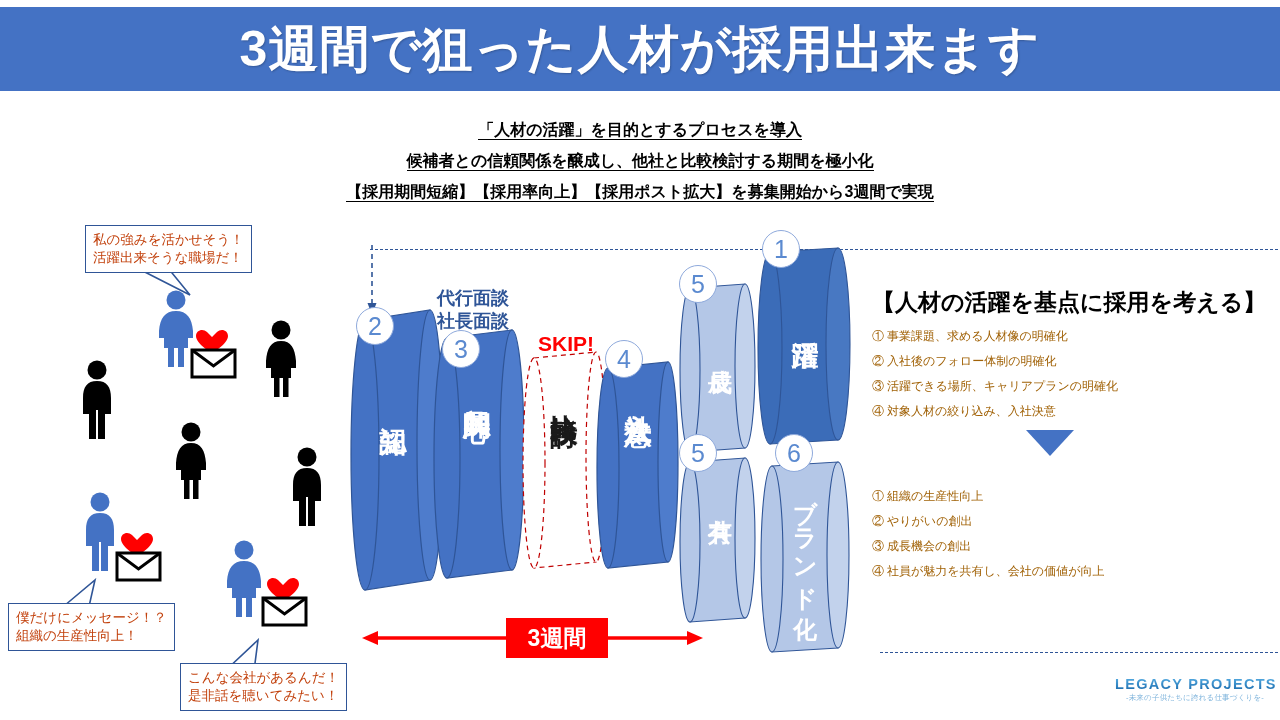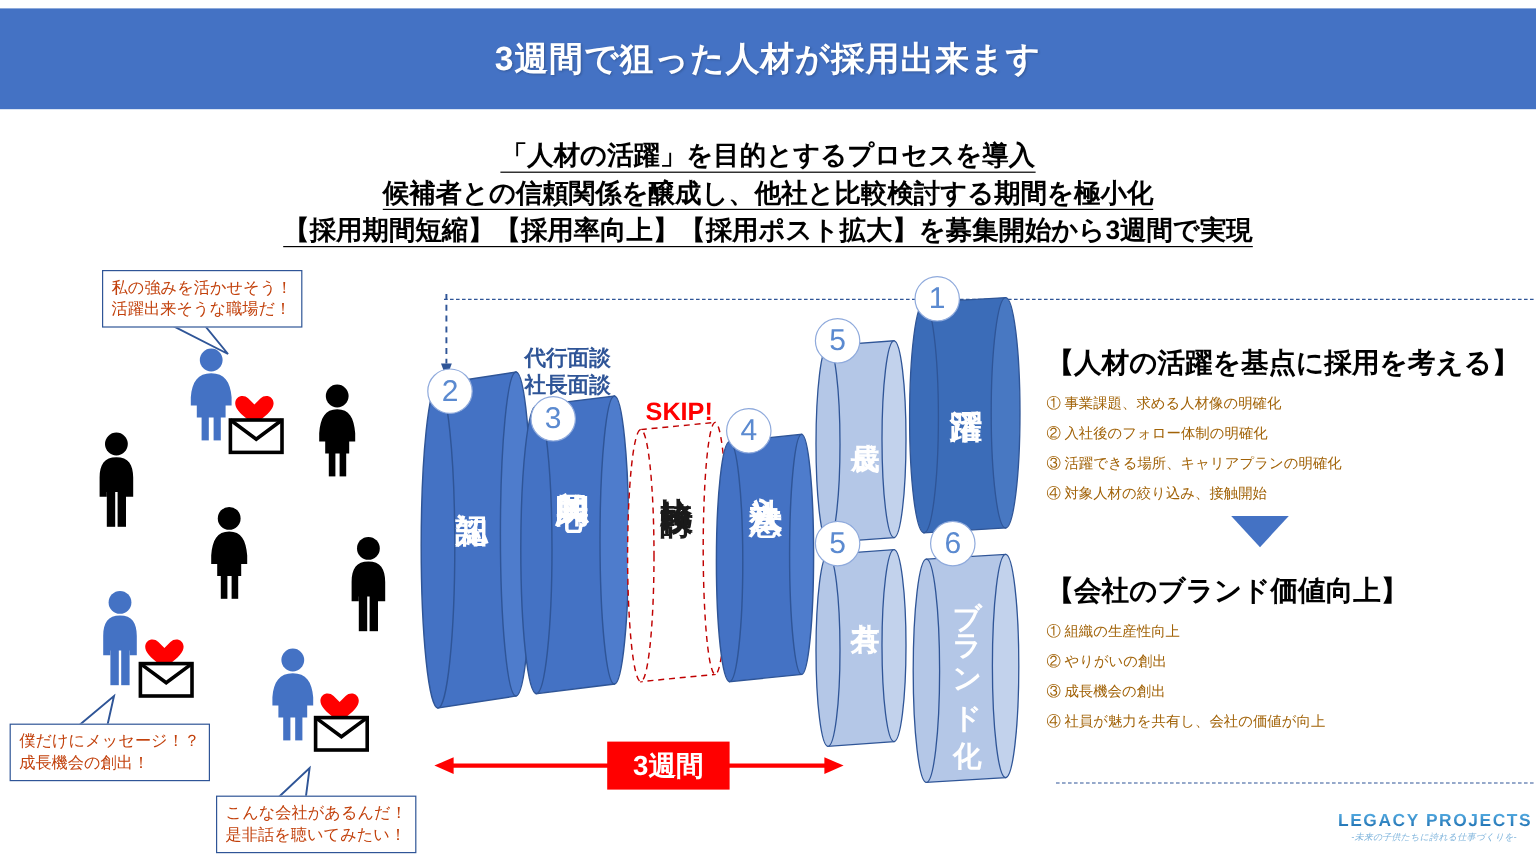--- a/index.html
+++ b/index.html
@@ -17,36 +17,36 @@
 
   
   #header-bar {
     position: absolute; left: 0; top: 7px;
     width: 1280px; height: 84px;
     background: #4472c4;
     display: flex; align-items: center; justify-content: center;
   }
   #header-title {
     color: #ffffff;
-    font-size: 28px;
+    font-size: 50px;
     font-weight: bold;
     letter-spacing: 1px;
     text-shadow: 1px 1px 2px rgba(0,0,0,.22);
     white-space: nowrap;
   }
 
   
   #subtitle {
     position: absolute; left: 0; top: 114px; width: 1280px;
     text-align: center;
     color: #000000;
   }
   #subtitle .sub-line {
     display: block;
-    font-size: 22px;
+    font-size: 16px;
     font-weight: bold;
     line-height: 31px;
     white-space: nowrap;
   }
   #subtitle .sub-line span {
     border-bottom: 1.5px solid #000;
     padding-bottom: 1px;
   }
 
   
@@ -175,21 +175,21 @@
   #logo-name {
     font-size: 14.5px; font-weight: bold; letter-spacing: 1.3px;
     color: #1f77c4;
     background: linear-gradient(180deg,#5bb3e8 0%,#1565a8 100%);
     -webkit-background-clip: text; background-clip: text;
     -webkit-text-fill-color: transparent;
     white-space: nowrap;
   }
   #logo-tagline {
     font-size: 7.5px; color: #7fb4dc; letter-spacing: .2px;
-    margin-top: 1px; white-space: nowrap; font-style: italic;
+    margin-top: 1px; white-space: nowrap;
   }
 </style>
 </head>
 <body>
 
 <div id="slide">
 
   <div id="header-bar">
     <div id="header-title">3週間で狙った人材が採用出来ます</div>
   </div>
@@ -292,28 +292,27 @@
     <path d="M343,26 L327,19 L327,33 Z" fill="#ff0000"></path>
   </svg>
   <div id="measure-label">3週間</div>
 
   <div class="text-block" id="block-talent">
     <div class="tb-title">【人材の活躍を基点に採用を考える】</div>
     <div class="tb-list">
       <div class="tb-item">① 事業課題、求める人材像の明確化</div>
       <div class="tb-item">② 入社後のフォロー体制の明確化</div>
       <div class="tb-item">③ 活躍できる場所、キャリアプランの明確化</div>
-      <div class="tb-item">④ 対象人材の絞り込み、接触開始</div>
+      <div class="tb-item">④ 対象人材の絞り込み、入社決意</div>
     </div>
   </div>
 
   <div id="down-arrow"></div>
 
   <div class="text-block" id="block-brand">
-    <div class="tb-title">【会社のブランド価値向上】</div>
     <div class="tb-list">
       <div class="tb-item">① 組織の生産性向上</div>
       <div class="tb-item">② やりがいの創出</div>
       <div class="tb-item">③ 成長機会の創出</div>
       <div class="tb-item">④ 社員が魅力を共有し、会社の価値が向上</div>
     </div>
   </div>
 
   <svg class="person" style="left:150px; top:290px; width:52px; height:78px;" viewBox="0 0 52 78">
     <circle cx="26" cy="10" r="9.5" fill="#4472c4"></circle>
@@ -388,21 +387,21 @@
   <div class="bubble" id="bubble-1">
     <div>私の強みを活かせそう！</div>
     <div>活躍出来そうな職場だ！</div>
   </div>
 
   <svg class="bubble-tail" style="left:40px; top:578px; width:70px; height:36px;" viewBox="0 0 70 36">
     <path d="M18,33 L55,2 L48,33 Z" fill="#ffffff" stroke="#2f5597" stroke-width="1.6"></path>
   </svg>
   <div class="bubble" id="bubble-2">
     <div>僕だけにメッセージ！？</div>
-    <div>成長機会の創出！</div>
+    <div>組織の生産性向上！</div>
   </div>
 
   <svg class="bubble-tail" style="left:210px; top:638px; width:70px; height:36px;" viewBox="0 0 70 36">
     <path d="M15,33 L48,2 L44,33 Z" fill="#ffffff" stroke="#2f5597" stroke-width="1.6"></path>
   </svg>
   <div class="bubble" id="bubble-3">
     <div>こんな会社があるんだ！</div>
     <div>是非話を聴いてみたい！</div>
   </div>
 

